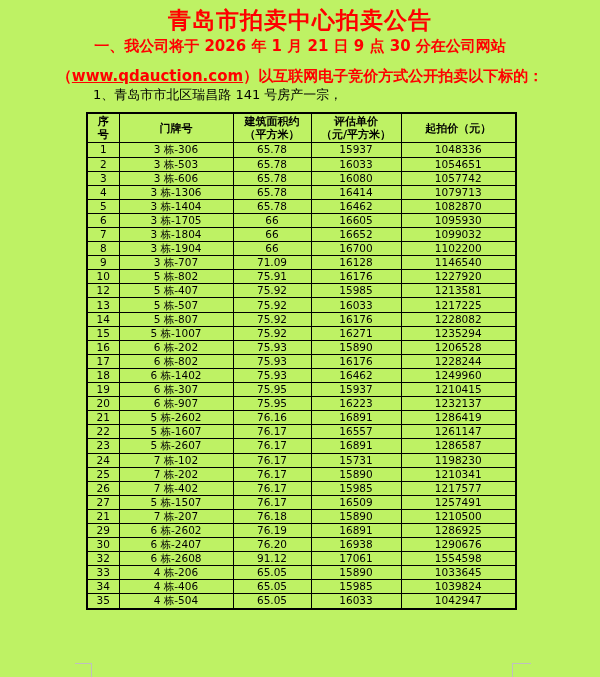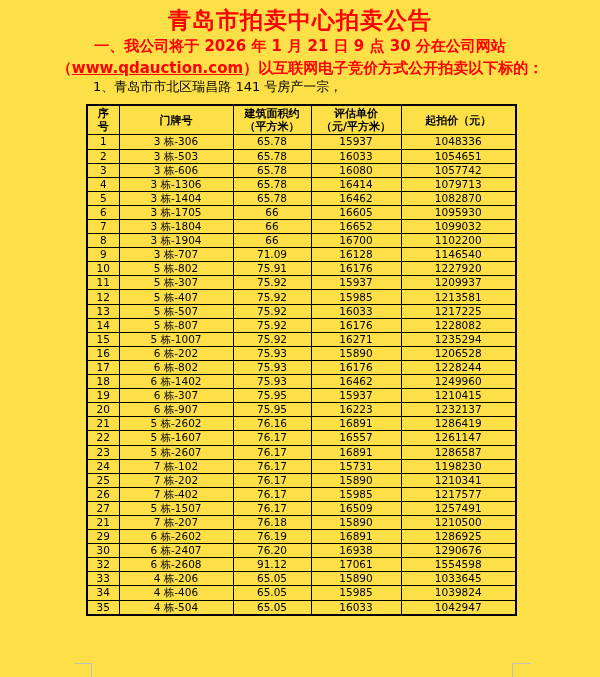--- a/index.html
+++ b/index.html
@@ -3,40 +3,40 @@
 <meta charset="utf-8">
 <style>
   html, body { margin: 0; padding: 0; }
   body {
     width: 600px; height: 677px;
     background: #ffffff;
     font-family: "DejaVu Sans", "Liberation Sans", sans-serif;
     color: #000000;
     overflow: hidden;
   }
-  .page { position: relative; width: 600px; height: 677px; background: #fde047; }
+  .page { position: relative; width: 600px; height: 677px; background: #bef264; }
 
   .doc-title {
     padding-top: 7px;
     text-align: center;
     color: #FF0000;
     font-size: 23px;
     font-weight: bold;
     letter-spacing: 1px;
     line-height: 1.15;
   }
   .intro {
     text-align: center;
     color: #FF0000;
     font-weight: bold;
     font-size: 15px;
     line-height: 1.2;
   }
   .intro1 { margin-top: 4px; }
-  .intro2 { margin-top: 4px; }
+  .intro2 { margin-top: 12px; }
   .url { color: #FF0000; text-decoration: underline; cursor: pointer; }
 
   .lot-line {
     margin: 1px 0 0 93px;
     font-size: 13px;
     color: #000000;
   }
 
   table.lots {
     border-collapse: collapse;
@@ -182,27 +182,20 @@
         </tr>
 
         <tr>
           <td>10</td>
           <td>5 栋-802</td>
           <td>75.91</td>
           <td>16176</td>
           <td>1227920</td>
         </tr>
 
-        <tr>
-          <td>11</td>
-          <td>5 栋-307</td>
-          <td>75.92</td>
-          <td>15937</td>
-          <td>1209937</td>
-        </tr>
 
         <tr>
           <td>12</td>
           <td>5 栋-407</td>
           <td>75.92</td>
           <td>15985</td>
           <td>1213581</td>
         </tr>
 
         <tr>

